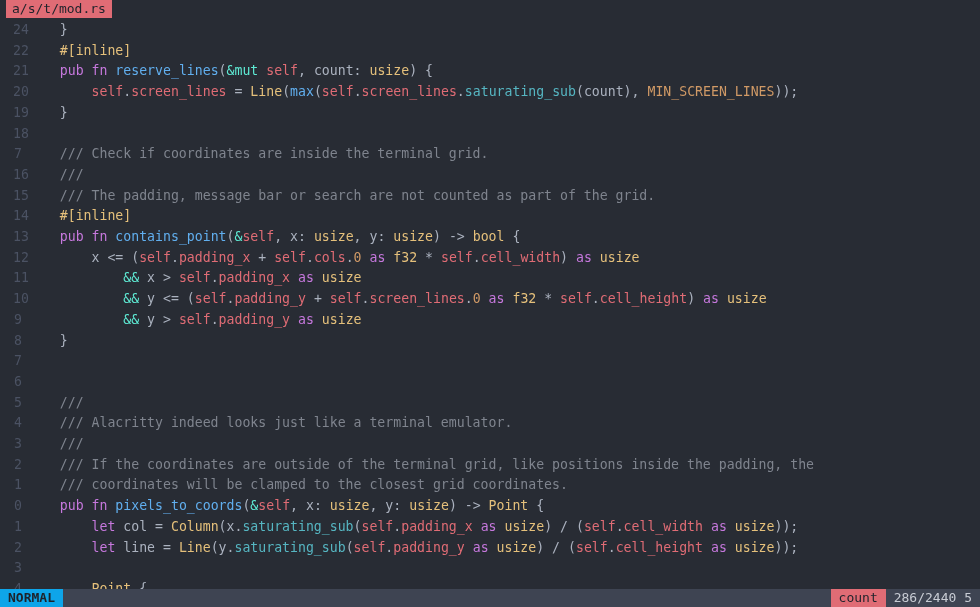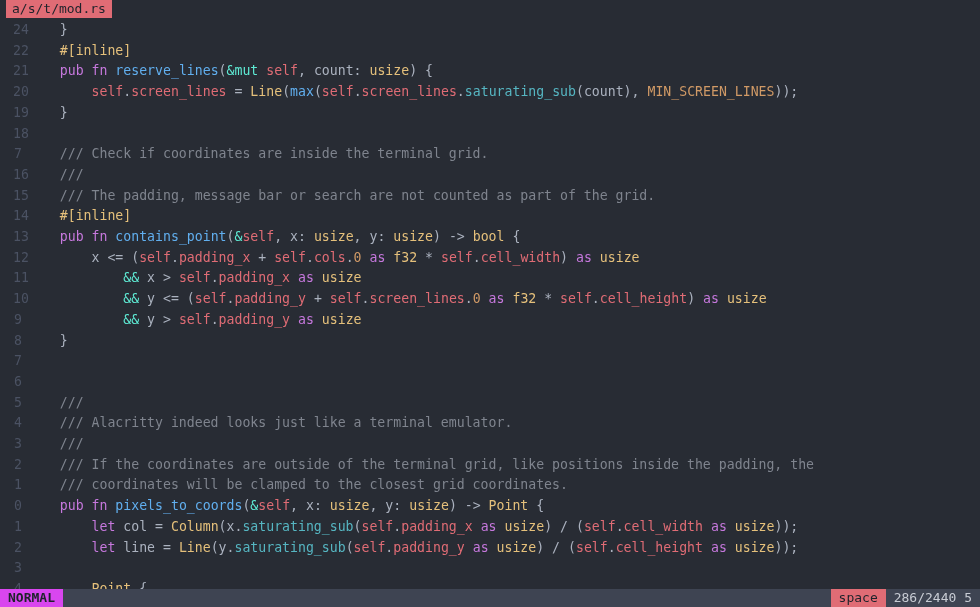--- a/index.html
+++ b/index.html
@@ -42,21 +42,21 @@
     left: 0;
     width: 980px;
     height: 18px;
     background: #3e4452;
     display: flex;
     align-items: center;
     font-size: 13px;
     line-height: 18px;
   }
   .mode-pill {
-    background: #d946ef;
+    background: #0ea5e9;
     color: #1e232b;
     font-weight: bold;
     padding: 0 8px;
     height: 18px;
     display: inline-block;
   }
   .status-spacer { flex: 1; }
   .status-lang {
     background: #e06c75;
     color: #1e232b;
@@ -119,15 +119,15 @@
     <div class="line"><div class="gutter">0</div><div class="code"><span class="c-op">    </span><span class="c-kw">pub </span><span class="c-kw">fn </span><span class="c-fn">pixels_to_coords</span><span class="c-punct">(</span><span class="c-kw2">&amp;</span><span class="c-self">self</span><span class="c-op">, x: </span><span class="c-type">usize</span><span class="c-op">, y: </span><span class="c-type">usize</span><span class="c-op">) -&gt; </span><span class="c-type">Point</span><span class="c-punct"> {</span></div></div>
     <div class="line"><div class="gutter">1</div><div class="code"><span class="c-op">        </span><span class="c-kw">let </span><span class="c-op">col = </span><span class="c-type">Column</span><span class="c-op">(x.</span><span class="c-call">saturating_sub</span><span class="c-punct">(</span><span class="c-self">self</span><span class="c-op">.</span><span class="c-field">padding_x</span><span class="c-kw"> as </span><span class="c-type">usize</span><span class="c-op">) / (</span><span class="c-self">self</span><span class="c-op">.</span><span class="c-field">cell_width</span><span class="c-kw"> as </span><span class="c-type">usize</span><span class="c-punct">));</span></div></div>
     <div class="line"><div class="gutter">2</div><div class="code"><span class="c-op">        </span><span class="c-kw">let </span><span class="c-op">line = </span><span class="c-type">Line</span><span class="c-op">(y.</span><span class="c-call">saturating_sub</span><span class="c-punct">(</span><span class="c-self">self</span><span class="c-op">.</span><span class="c-field">padding_y</span><span class="c-kw"> as </span><span class="c-type">usize</span><span class="c-op">) / (</span><span class="c-self">self</span><span class="c-op">.</span><span class="c-field">cell_height</span><span class="c-kw"> as </span><span class="c-type">usize</span><span class="c-punct">));</span></div></div>
     <div class="line"><div class="gutter">3</div><div class="code"></div></div>
     <div class="line"><div class="gutter">4</div><div class="code"><span class="c-op">        </span><span class="c-type">Point</span><span class="c-punct"> {</span></div></div>
   </div>
 
 <div class="statusbar">
   <span class="mode-pill">NORMAL</span>
   <span class="status-spacer"></span>
-  <span class="status-lang">space</span>
+  <span class="status-lang">count</span>
   <span class="status-pos">286/2440 5</span>
 </div>
 
 </body></html>

